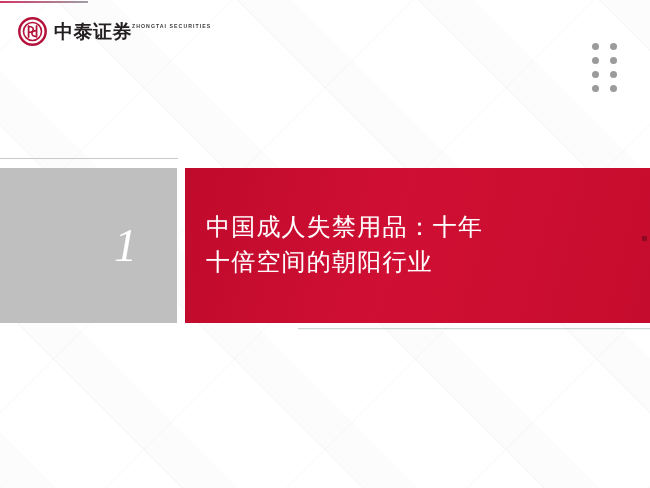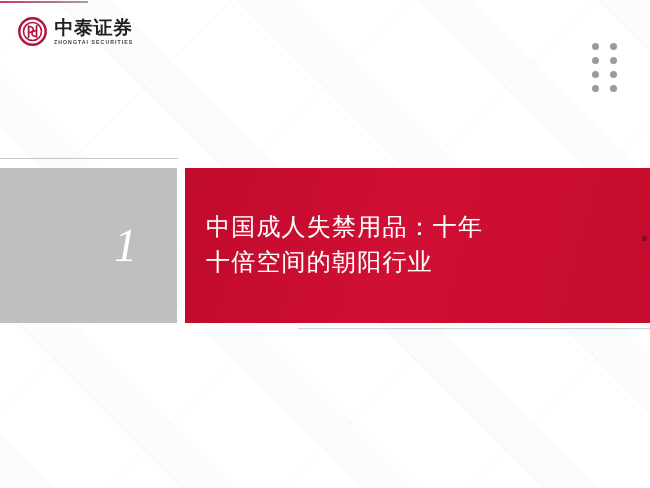--- a/index.html
+++ b/index.html
@@ -56,24 +56,23 @@
     align-items: center;
     gap: 7px;
   }
   #logo-mark {
     width: 29px;
     height: 29px;
     flex: 0 0 auto;
   }
   #logo-text-wrap {
     display: flex;
-    flex-direction: column;
+    flex-direction: row;
     justify-content: center;
     line-height: 1;
-    align-items: center;
   }
   #logo-cn {
     font-family: "DejaVu Sans", "Liberation Sans", sans-serif;
     font-size: 19px;
     font-weight: 700;
     color: #231f20;
     letter-spacing: .5px;
     line-height: 1.05;
   }
   #logo-en {

